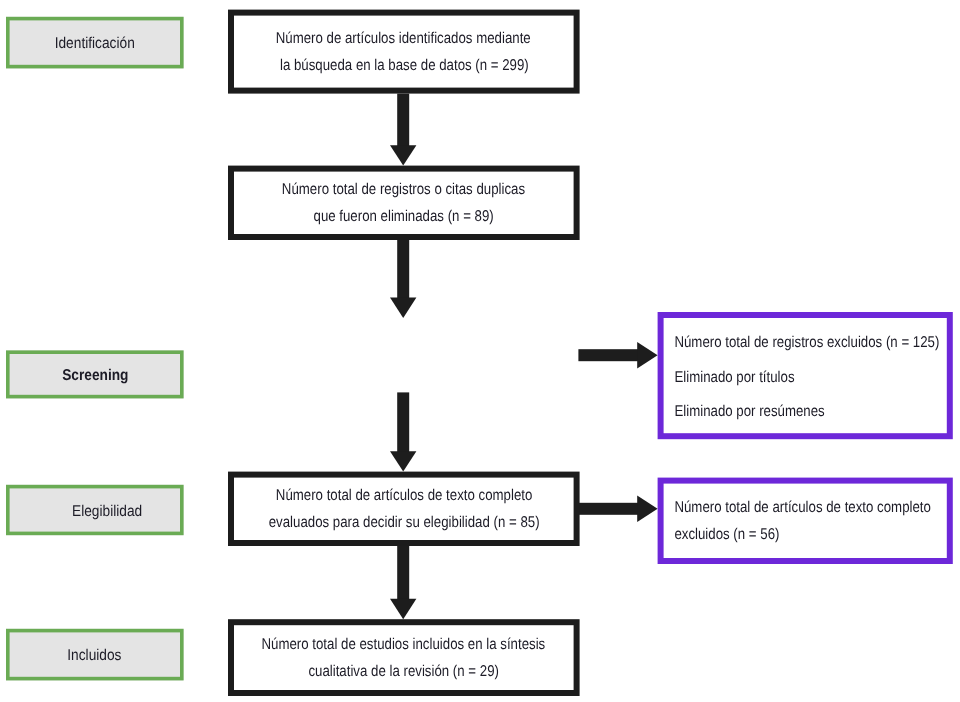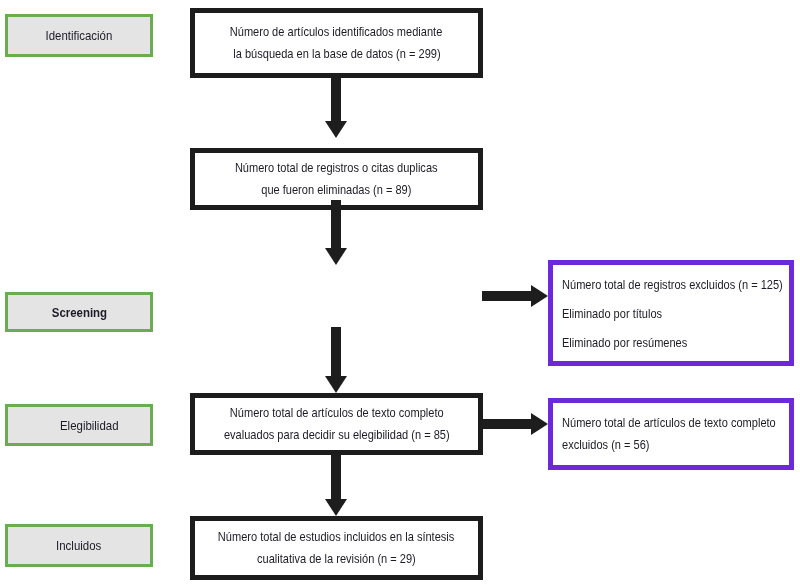--- a/index.html
+++ b/index.html
@@ -46,21 +46,21 @@
     display: flex;
     flex-direction: column;
     align-items: center;
     justify-content: center;
     text-align: center;
     font-size: 13px;
     line-height: 22px;
   }
   .fbox .ln { white-space: nowrap; transform: scaleX(0.85); transform-origin: 50% 50%; }
   #fbox-identification { top: 8px;   height: 70px; }
-  #fbox-duplicates     { top: 148px; height: 62px; }
+  #fbox-duplicates     { top: 138px; height: 62px; }
   #fbox-screening      { top: 265px; height: 62px; }
   #fbox-eligibility    { top: 393px; height: 62px; }
   #fbox-included       { top: 516px; height: 64px; }
 
   
   .sbox {
     position: absolute;
     left: 548px;
     width: 246px;
     box-sizing: border-box;

